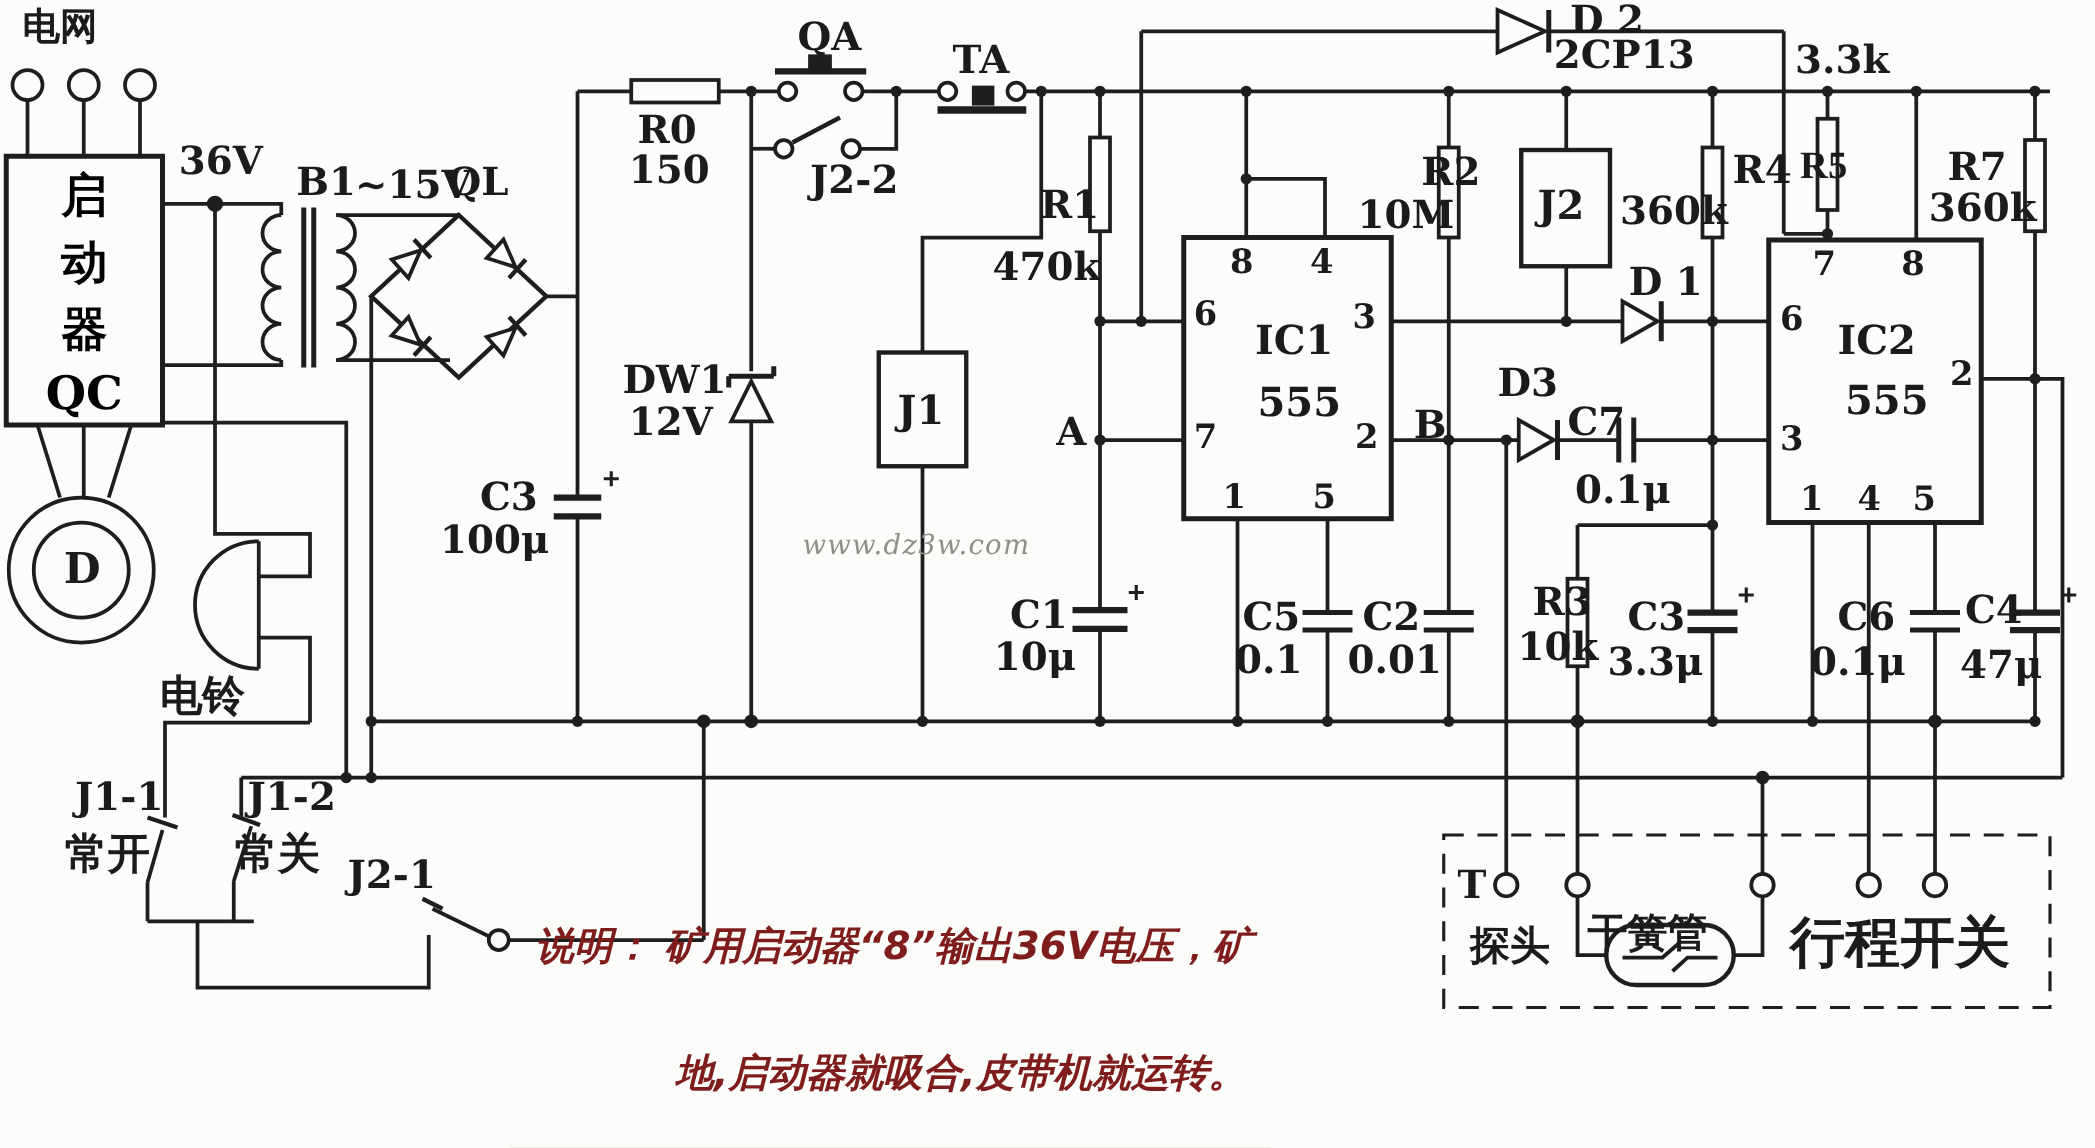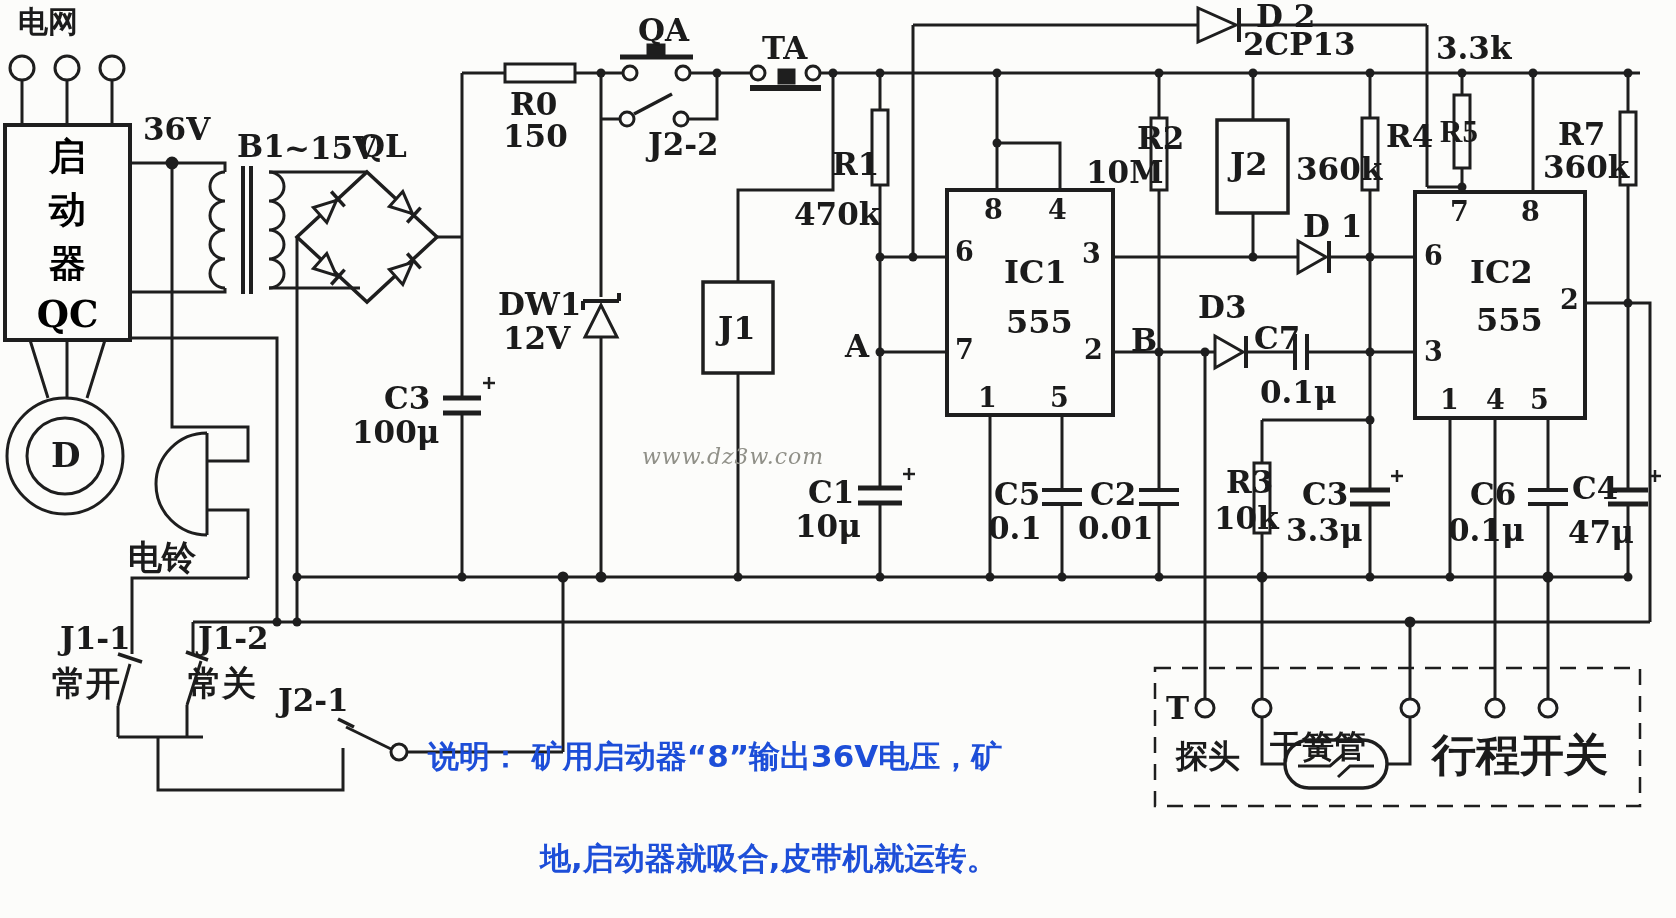--- a/index.html
+++ b/index.html
@@ -10,21 +10,21 @@
       font-size:26px;line-height:1.05;white-space:nowrap;}
   .cjk{font-family:"DejaVu Sans","Liberation Sans",sans-serif;font-weight:bold;font-size:30px;}
   .big{font-size:31px;}
   .pin{font-size:27px;}
   .qcbox{position:absolute;left:5px;top:128px;width:125px;height:212px;display:flex;
          flex-direction:column;justify-content:space-evenly;align-items:center;}
   .qcbox div{font-size:37px;}
   .wm{position:absolute;font-family:"DejaVu Serif",serif;font-style:italic;color:#909088;
       font-size:22px;letter-spacing:1px;}
   .note{position:absolute;font-family:"DejaVu Sans","Liberation Sans",sans-serif;
-        font-weight:600;color:#1d4ed8;font-size:31px;white-space:nowrap;}
+        font-weight:600;color:#7f1d1d;font-size:31px;white-space:nowrap;font-style:italic;}
 </style>
 </head>
 <body>
 
 <div class="stage">
 
 <svg width="1676" height="918" viewBox="0 0 1676 918">
   <g fill="none" stroke="#1e1e1e" stroke-width="3">
 
     <g>
@@ -385,18 +385,18 @@
 <div class="lb cjk" style="left:52px;top:666px;font-size:34px;">常开</div>
 <div class="lb big" style="left:198px;top:622px;">J1-2</div>
 <div class="lb cjk" style="left:188px;top:666px;font-size:34px;">常关</div>
 <div class="lb big" style="left:278px;top:684px;">J2-1</div>
 
 <div class="lb big" style="left:1166px;top:692px;">T</div>
 <div class="lb cjk" style="left:1176px;top:740px;font-size:32px;">探头</div>
 <div class="lb cjk" style="left:1270px;top:686px;font-size:32px;margin-top:44px;">干簧管</div>
 <div class="lb cjk" style="left:1432px;top:732px;font-size:44px;">行程开关</div>
 
-<div class="wm" style="left:642px;top:424px;margin-top:20px;">www.dz3w.com</div>
+<div class="wm" style="left:642px;top:424px;">www.dz3w.com</div>
 
 <div class="note" style="left:428px;top:736px;">说明：  矿用启动器“8”输出36V电压，矿</div>
 <div class="note" style="left:540px;top:838px;">地,启动器就吸合,皮带机就运转。</div>
 
 </div>
 
 </body></html>

